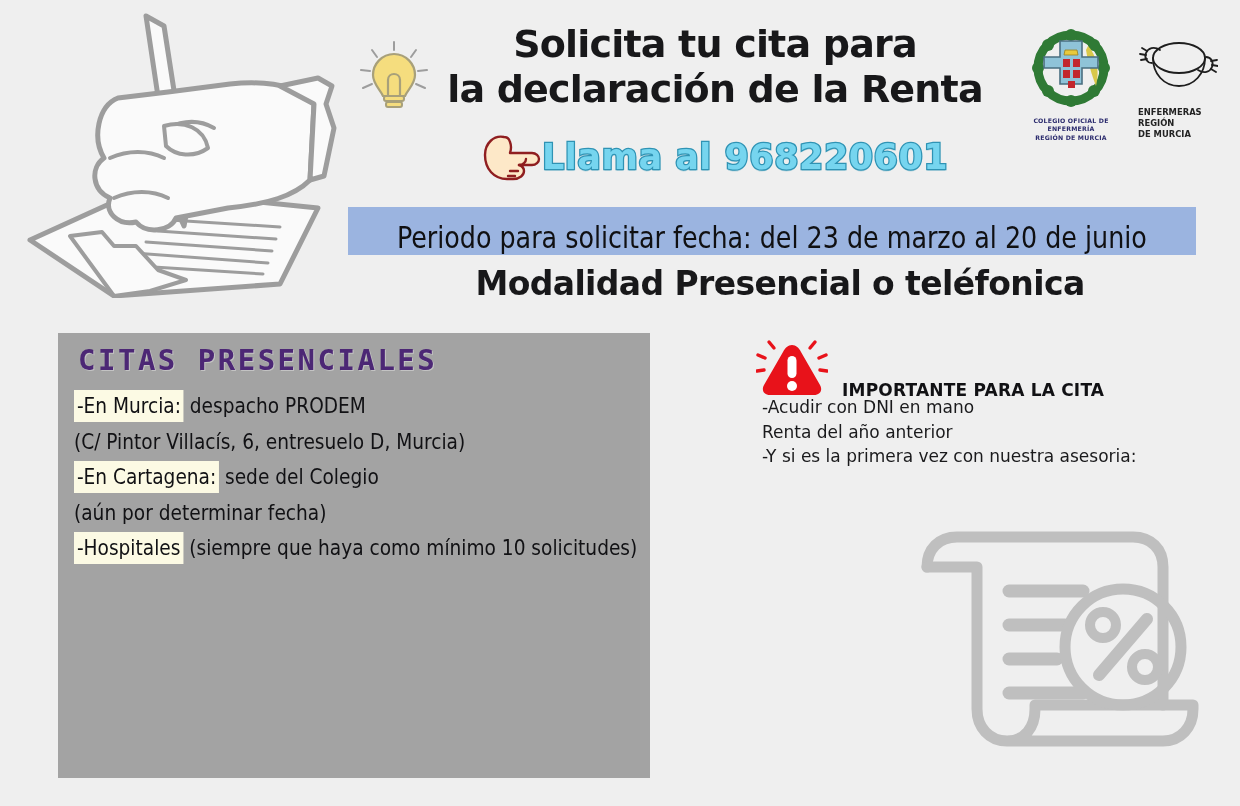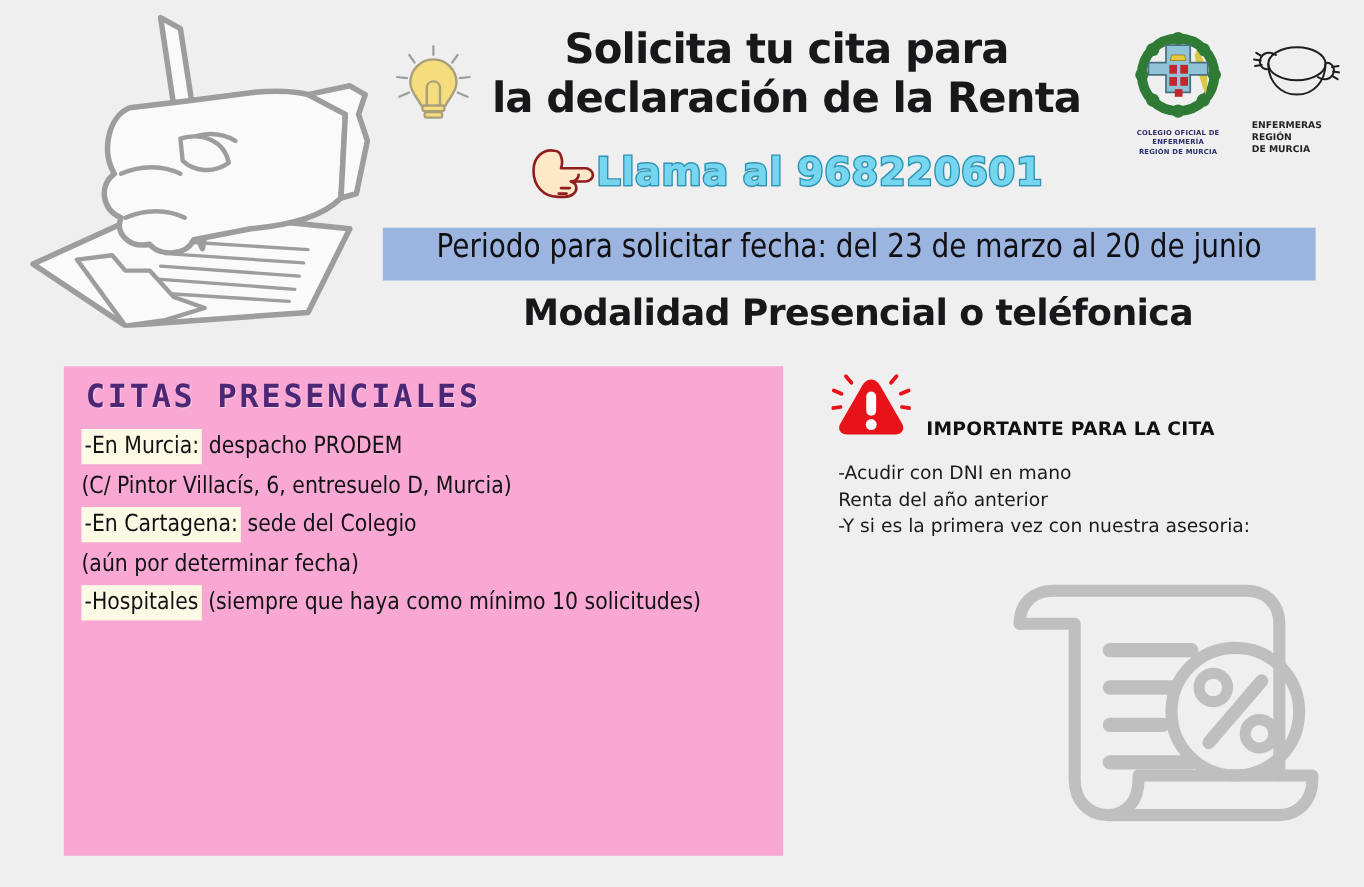--- a/index.html
+++ b/index.html
@@ -81,21 +81,21 @@
 
   
   .period-banner {
     position: absolute;
     left: 348px;
     top: 207px;
     width: 848px;
     height: 48px;
     background: #9bb4e0;
     display: flex;
-    align-items: flex-start;
+    align-items: flex-end;
     justify-content: center;
   }
   .period-banner .ptext {
     font-family: "DejaVu Sans Condensed", "DejaVu Sans", sans-serif;
     font-size: 30px;
     font-weight: normal;
     color: #101012;
     white-space: nowrap;
     transform: scaleX(0.94);
   }
@@ -143,23 +143,23 @@
     line-height: 1.3;
     text-align: left;
     margin-top: 1px;
   }
 
   
   .blue-panel {
     position: absolute;
     left: 58px;
     top: 333px;
-    width: 654px;
+    width: 592px;
     height: 445px;
-    background: #f9a8d4;
+    background: #a3a3a3;
   }
   .panel-title {
     position: absolute;
     left: 20px;
     top: 10px;
     font-family: "DejaVu Sans Mono", monospace;
     font-weight: bold;
     font-size: 29px;
     letter-spacing: 2.5px;
     color: #4c2775;
@@ -225,21 +225,21 @@
     font-family: "DejaVu Sans", sans-serif;
     font-weight: bold;
     font-size: 17px;
     letter-spacing: 0.2px;
     color: #111114;
     margin-top: 44px;
   }
   .important-body {
     position: absolute;
     left: 762px;
-    top: 418px;
+    top: 395px;
     width: 440px;
     font-family: "DejaVu Sans", sans-serif;
     font-size: 17px;
     line-height: 1.45;
     color: #1a1a1c;
   }
   .important-body div { white-space: nowrap; }
 
   
   .receipt-wm {

